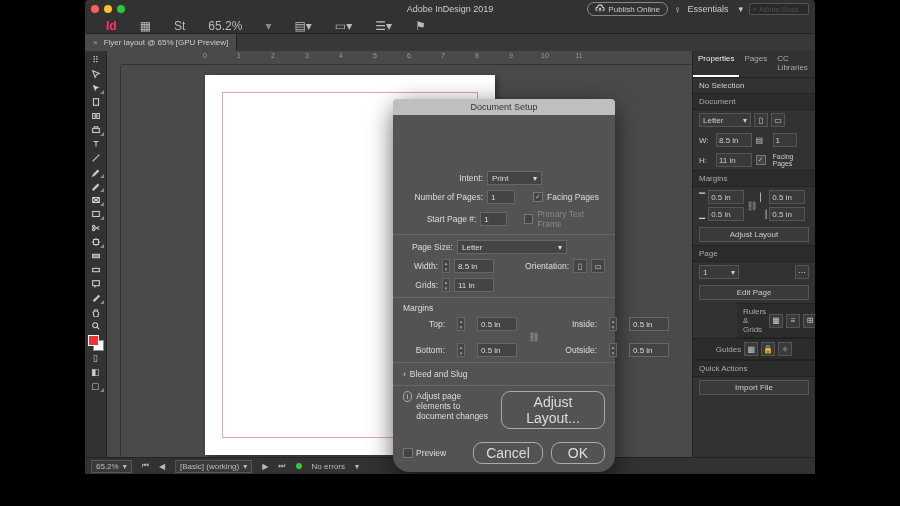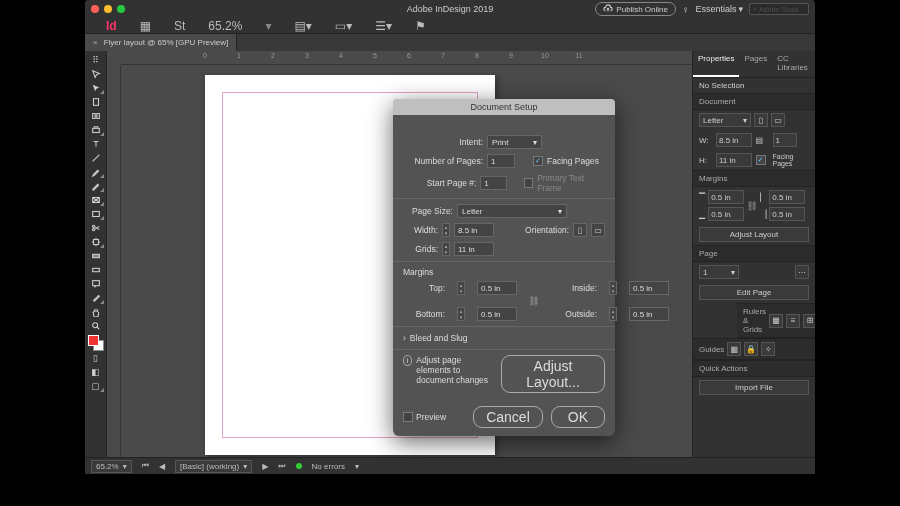--- a/index.html
+++ b/index.html
@@ -7,21 +7,21 @@
   .app { position: absolute; left: 85px; top: 0; width: 730px; height: 474px; background: #323232; box-shadow: 0 4px 20px rgba(0,0,0,0.6); border-radius: 4px 4px 0 0; overflow: hidden; }
 
   
   .titlebar { height: 18px; background: #323232; display: flex; align-items: center; padding: 0 6px; position: relative; }
   .traffic { display: flex; gap: 5px; }
   .dot { width: 8px; height: 8px; border-radius: 50%; }
   .dot.red { background:#ff5f56;} .dot.yel{background:#ffbd2e;} .dot.grn{background:#27c93f;}
   .title-center { position:absolute; left:0; right:0; text-align:center; font-size:9px; color:#ccc; pointer-events:none;}
   .title-right { position:absolute; right:6px; display:flex; gap:6px; align-items:center;}
   .pill { border:1px solid #888; border-radius:8px; padding:1px 7px; font-size:8px; color:#ccc; display:flex; align-items:center; gap:3px;}
-  .ws-label { font-size:9px; color:#ccc; display:flex; align-items:center; gap:2px;}
+  .ws-label { font-size:9px; color:#ccc; display:flex; align-items:center; gap:10px;}
   .search-stub { width:60px; height:12px; background:#2a2a2a; border:1px solid #555; border-radius:2px; font-size:7px; color:#666; padding:0 3px; display:flex; align-items:center; gap:2px;}
 
   
   .ctrlbar { height:16px; background:#323232; border-bottom:1px solid #222; display:flex; align-items:center; padding:0 6px; gap:8px;}
   .ctrlbar span { font-size:12px; color:#bbb;margin-left:15px; }
   .ctrl-ico { color:#bbb; font-size:9px; }
 
   
   .doctab { height:17px; background:#383838; display:flex; align-items:center; }
   .tab { background:#4a4a4a; height:17px; font-size:8px; color:#ccc; padding:0 8px; display:flex; align-items:center; gap:6px; border-right:1px solid #222;}
@@ -57,23 +57,23 @@
   .flex { display:flex; align-items:center; gap:3px;}
   .grid2 { display:grid; grid-template-columns:14px 1fr 14px 1fr; gap:3px; align-items:center;}
   .link-v { width:10px; display:flex; align-items:center; justify-content:center; color:#aaa; font-size:9px;}
 
   
   .status { height:17px; background:#323232; border-top:1px solid #222; display:flex; align-items:center; padding:0 6px; gap:10px; font-size:8px; color:#bbb;}
   .status .sel { background:#3a3a3a; border:1px solid #555; padding:0 4px; height:13px; display:flex; align-items:center; gap:4px;}
   .noerrdot{width:6px;height:6px;border-radius:50%;background:#3c3;}
 
   
-  .dialog { position:absolute; left:393px; top:99px; width:222px; background:#535353; border-radius:6px; box-shadow:0 6px 24px rgba(0,0,0,.6); color:#ddd; font-size:8.5px;}
+  .dialog { position:absolute; left:393px; top:99px; width:222px; background:#535353; border-radius:16px; box-shadow:0 6px 24px rgba(0,0,0,.6); color:#ddd; font-size:8.5px;}
   .dlg-title { background:#bfbfbf; color:#333; text-align:center; font-size:9px; padding:3px 0; border-radius:4px 4px 0 0;}
-  .dlg-body { padding:20px 10px 0 10px;}
+  .dlg-body { padding:20px 10px 0 10px;margin-top:36px;}
   .dlg-row { display:flex; align-items:center; margin-bottom:5px; gap:4px;}
   .dlg-row label { text-align:right; color:#ddd;}
   .dselect { background:#444; border:1px solid #666; height:14px; font-size:8px; color:#ddd; padding:0 4px; display:inline-flex; align-items:center; justify-content:space-between;}
   .dinput { background:#444; border:1px solid #666; height:14px; font-size:8px; color:#ddd; padding:0 3px; display:inline-flex; align-items:center;}
   .stepper { width:8px; height:14px; background:#444; border:1px solid #666; display:inline-flex; flex-direction:column;}
   .stepper div{flex:1; display:flex;align-items:center;justify-content:center;font-size:5px;color:#aaa;}
   .chk { width:10px;height:10px; background:#444;border:1px solid #777; display:inline-flex;align-items:center;justify-content:center;font-size:7px;color:#6cf;}
   .dlg-sep { border-top:1px solid #666; margin:5px -10px;}
   .dlg-sec { font-size:8.5px; color:#ddd; margin:3px 0 4px 0;}
   .dlg-grid { display:grid; grid-template-columns:42px 8px 40px 16px 40px 8px 40px; gap:12px; align-items:center; font-size:8.5px;}
@@ -345,21 +345,21 @@
         </div>
 
       <div class="psec flex" style="justify-content:space-between;margin-left:44px;">
         <span>Rulers &amp; Grids</span>
         <span class="flex">
           <span class="icon-sq">▦</span>
           <span class="icon-sq">≡</span>
           <span class="icon-sq">⊞</span>
         </span>
       </div>
-      <div class="psec flex" style="justify-content:flex-start;">
+      <div class="psec flex" style="justify-content:center;">
         <span>Guides</span>
         <span class="flex">
           <span class="icon-sq">▦</span>
           <span class="icon-sq">🔒</span>
           <span class="icon-sq">✧</span>
         </span>
       </div>
       <div class="psec">Quick Actions</div>
       <div class="prow">
           <div class="pbtn">Import File</div>

